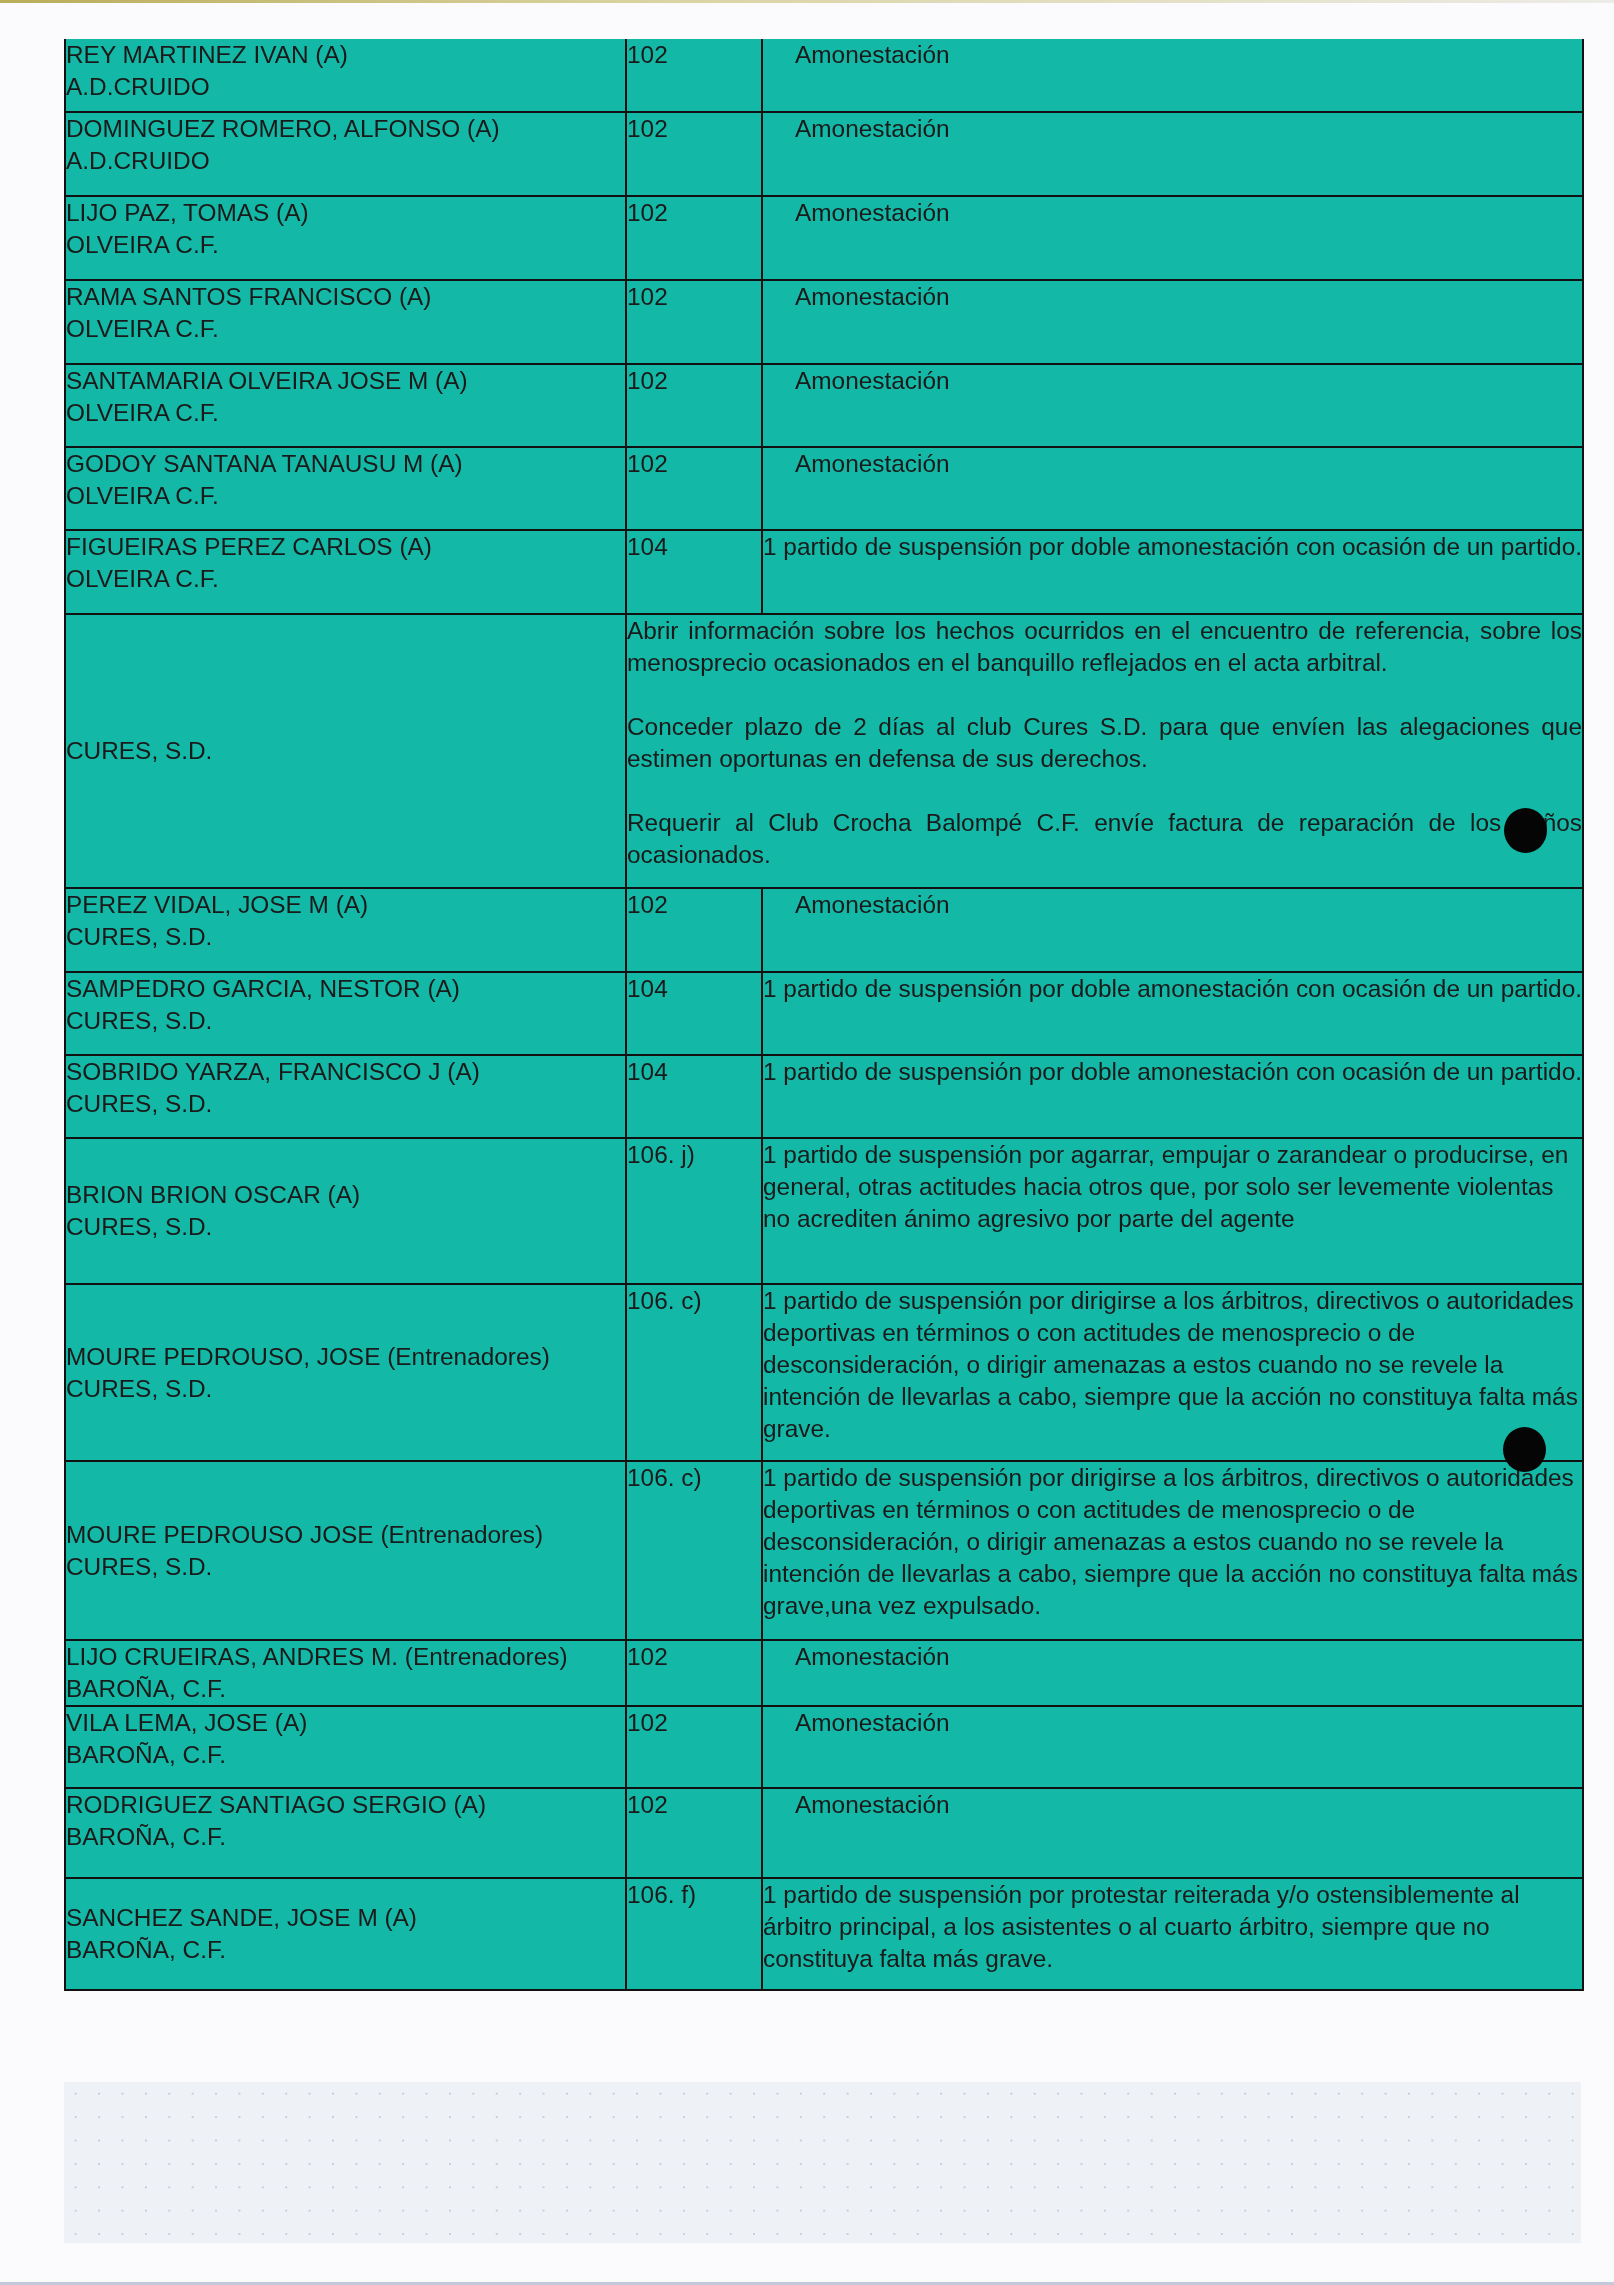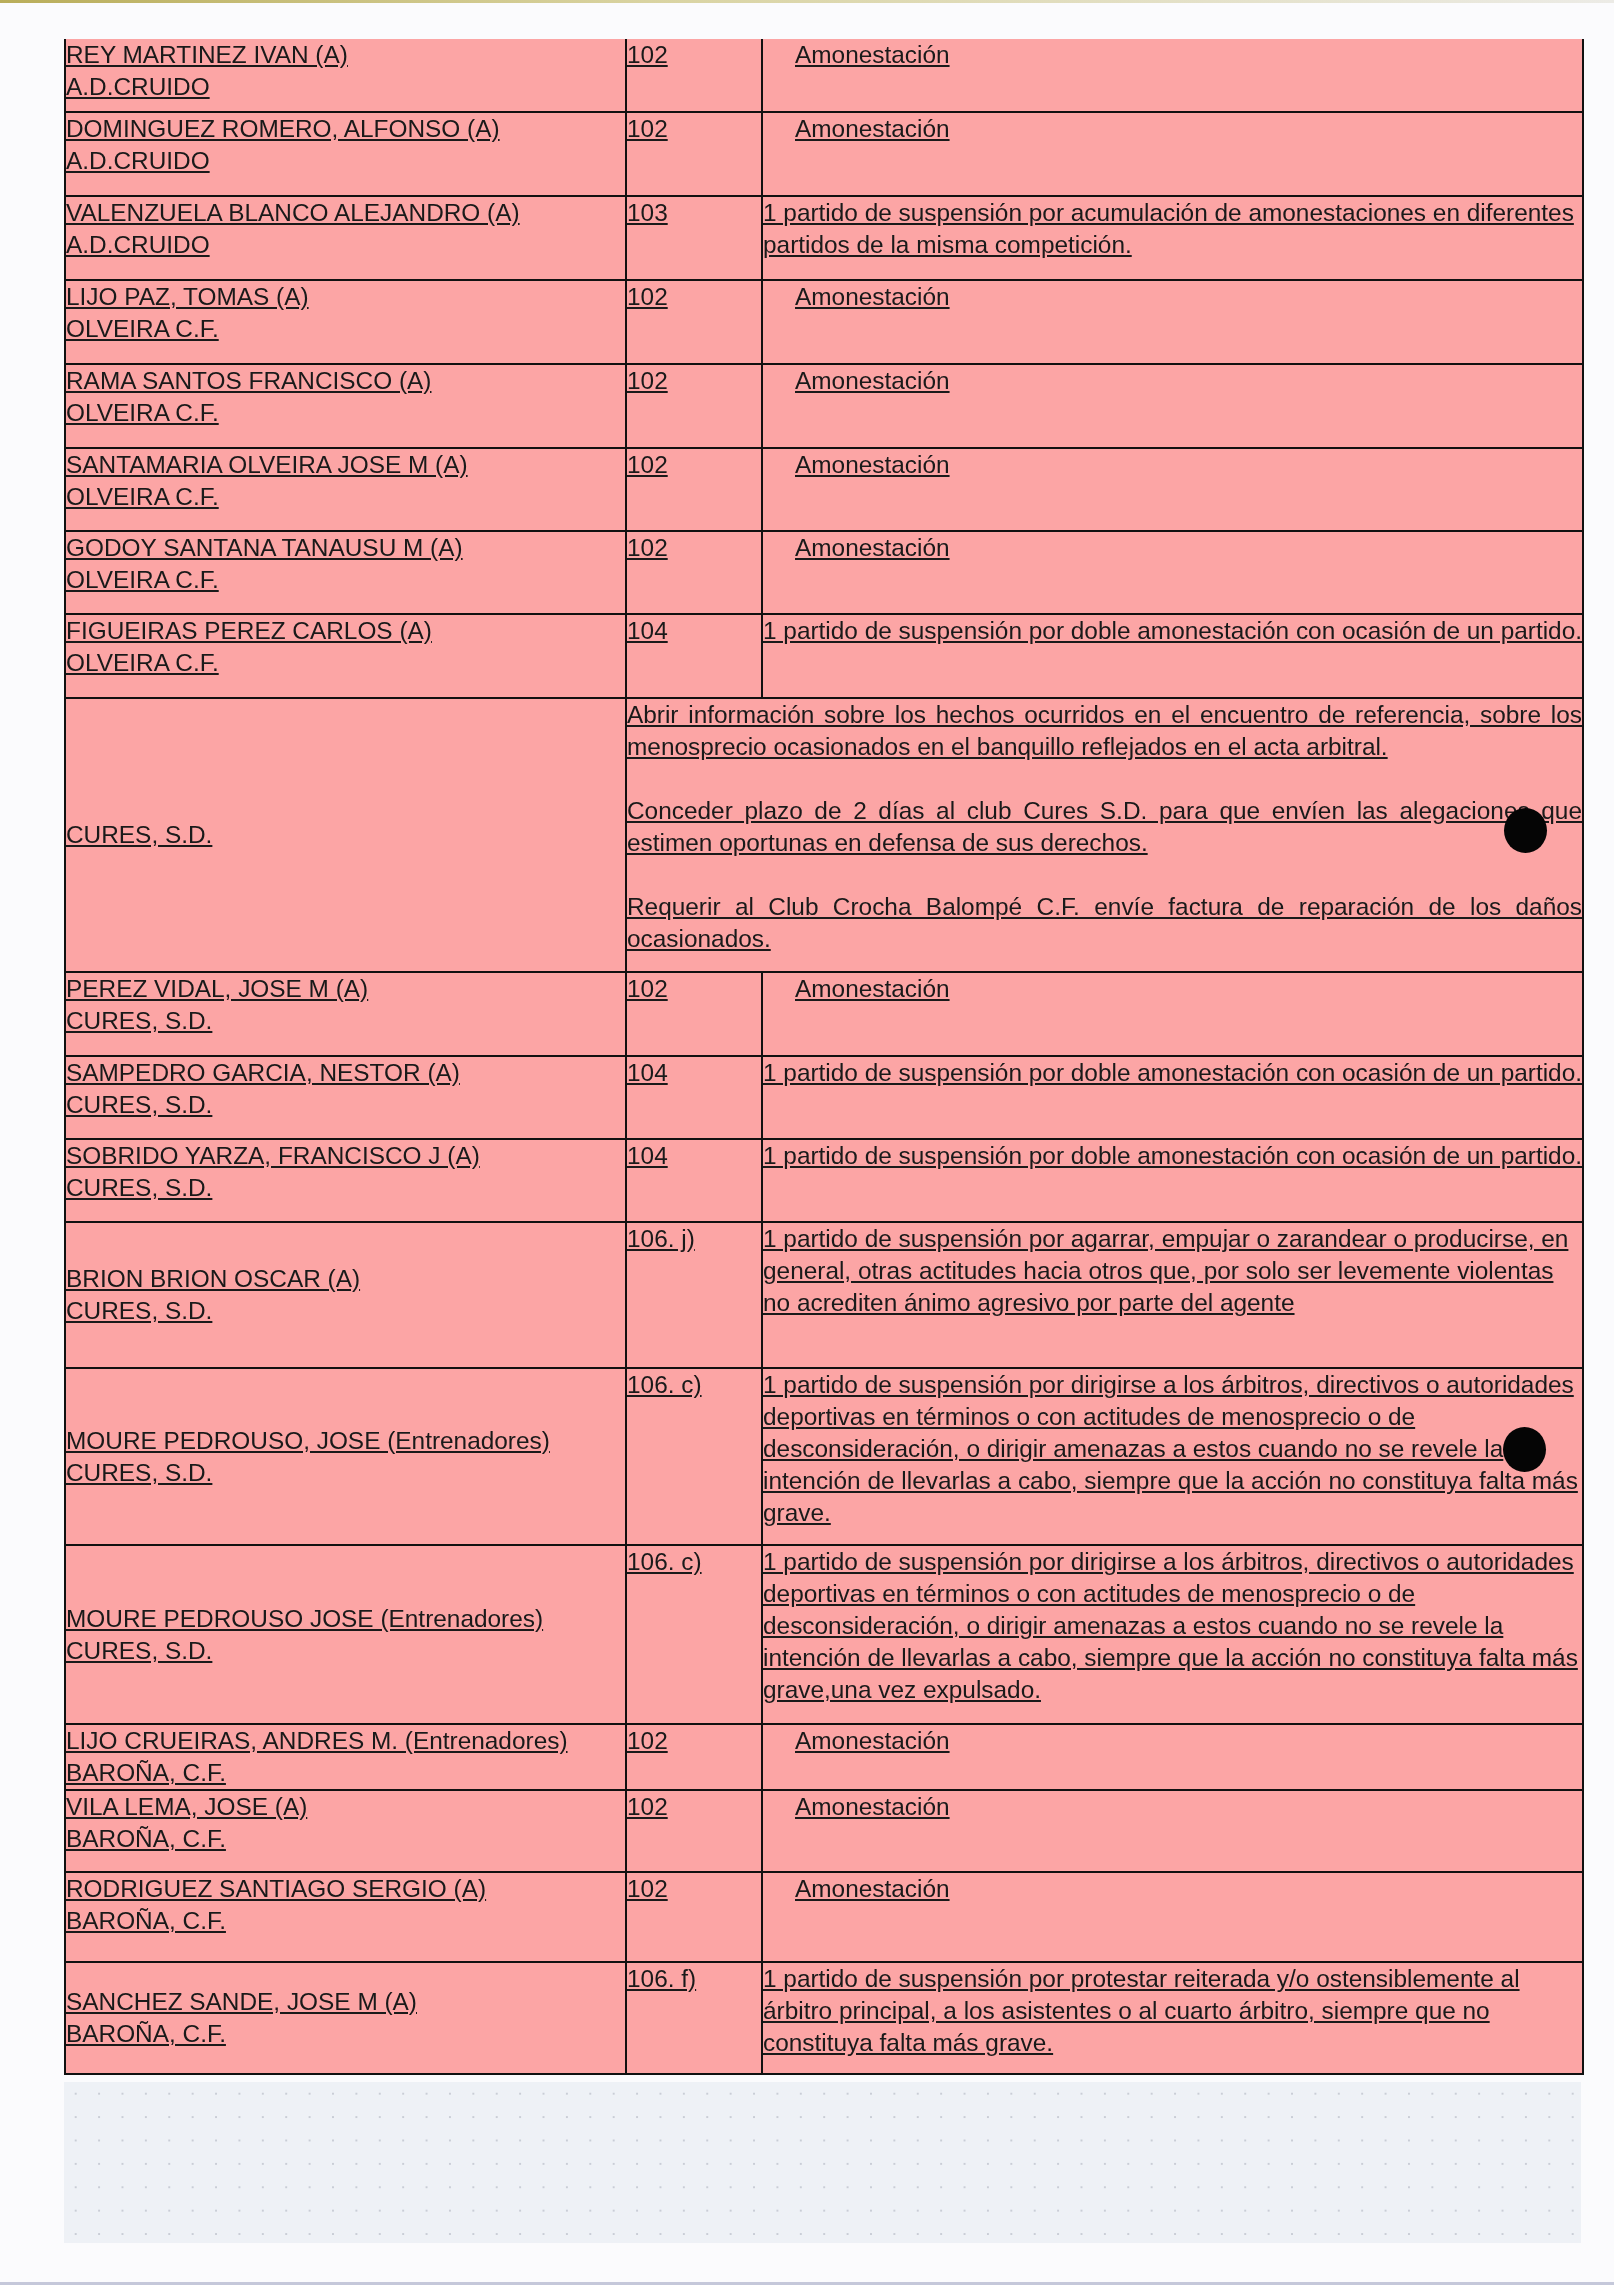--- a/index.html
+++ b/index.html
@@ -27,22 +27,21 @@
   table.sanctions col.c2 { width: 136px; }
   table.sanctions col.c3 { width: 821px; }
   table.sanctions td {
     border-left: 2px solid #111;
     border-right: 2px solid #111;
     border-bottom: 2.9px solid #111;
     vertical-align: top;
     font-size: 24.4px;
     line-height: 32px;
     padding: 0;
-    background: #fca5a5;
-    text-decoration: underline;
+    background: #14b8a6;
   }
   td.name-cell { padding: 2px 9.8px 5.9px 10.7px; }
   td.name-cell.vmid { vertical-align: middle; }
   td.code-cell { text-align: left; padding: 2px 0 0 0; }
   td.desc-cell { padding: 2px 11.7px 5.9px 9.8px; }
   td.desc-cell.plain { padding-left: 32px; }
   td.merged-cell { padding: 9.8px 9.8px 7.8px 11.7px; text-align: justify; }
   .line { display: block; white-space: nowrap; }
   .para { display: block; }
   .para + .para { margin-top: 32px; }
@@ -84,28 +83,20 @@
       <tr style="height:84px">
         <td class="name-cell">
           <span class="line">DOMINGUEZ ROMERO, ALFONSO (A)</span>
           <span class="line">A.D.CRUIDO</span>
         </td>
         <td class="code-cell">102</td>
         <td class="desc-cell plain">Amonestación</td>
       </tr>
       <tr style="height:84px">
         <td class="name-cell">
-          <span class="line">VALENZUELA BLANCO ALEJANDRO (A)</span>
-          <span class="line">A.D.CRUIDO</span>
-        </td>
-        <td class="code-cell">103</td>
-        <td class="desc-cell">1 partido de suspensión por acumulación de amonestaciones en diferentes partidos de la misma competición.</td>
-      </tr>
-      <tr style="height:84px">
-        <td class="name-cell">
           <span class="line">LIJO PAZ, TOMAS (A)</span>
           <span class="line">OLVEIRA C.F.</span>
         </td>
         <td class="code-cell">102</td>
         <td class="desc-cell plain">Amonestación</td>
       </tr>
       <tr style="height:84px">
         <td class="name-cell">
           <span class="line">RAMA SANTOS FRANCISCO (A)</span>
           <span class="line">OLVEIRA C.F.</span>

